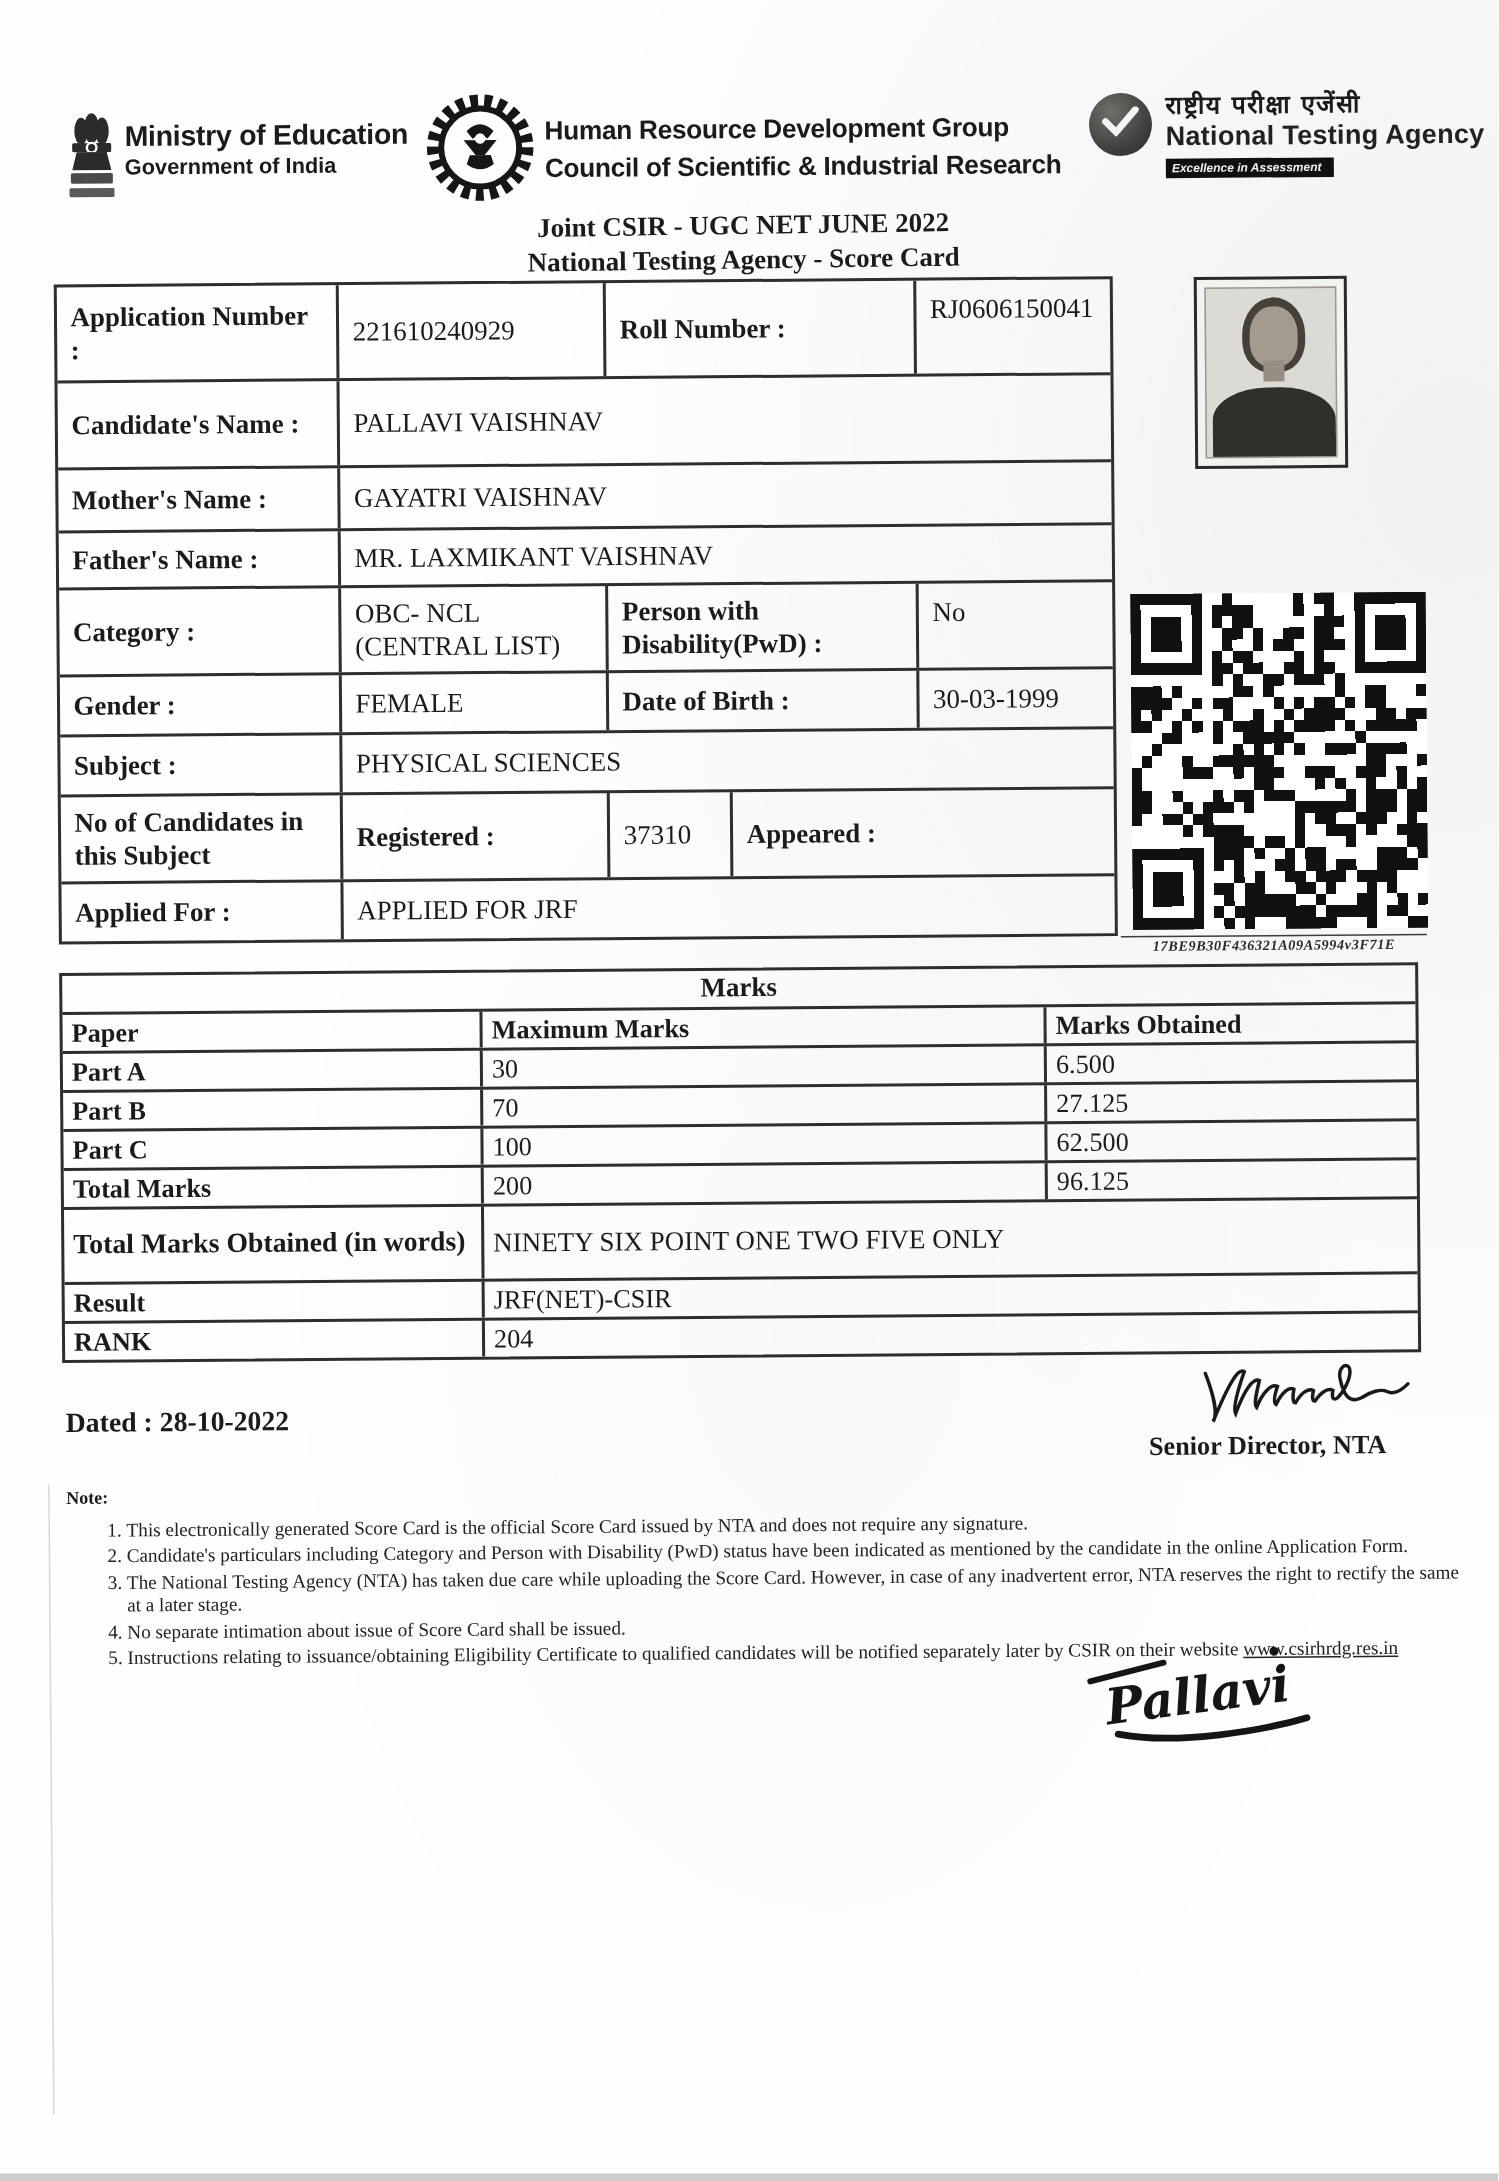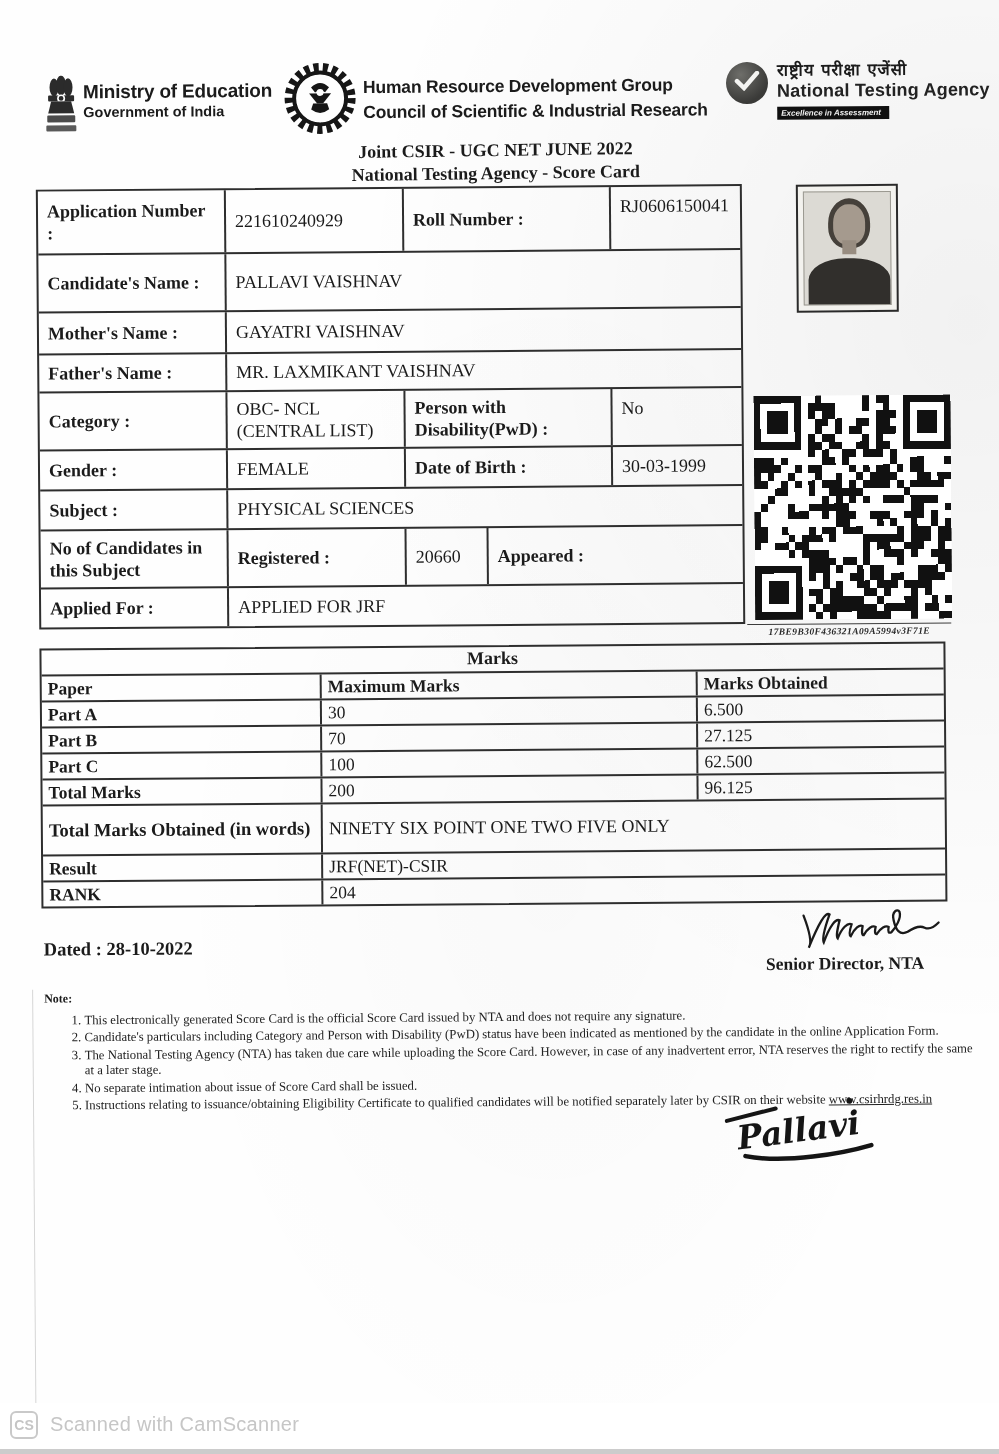--- a/index.html
+++ b/index.html
@@ -178,21 +178,21 @@
         <div class="cell c-3 lbl">Date of Birth :</div>
         <div class="cell c-f val">30-03-1999</div>
       </div>
       <div class="irow h40">
         <div class="cell c-l lbl">Subject :</div>
         <div class="cell c-f val">PHYSICAL SCIENCES</div>
       </div>
       <div class="irow h60">
         <div class="cell c-l lbl">No of Candidates in this Subject</div>
         <div class="cell c-2 lbl">Registered :</div>
-        <div class="cell val" style="width:82px;flex:none;">20660</div>
+        <div class="cell val" style="width:82px;flex:none;">37310</div>
         <div class="cell lbl" style="width:130px;flex:none;">Appeared :</div>
       </div>
       <div class="irow h40">
         <div class="cell c-l lbl">Applied For :</div>
         <div class="cell c-f val">APPLIED FOR JRF</div>
       </div>
     </div>
 
     <div class="photo-frame">
       <div class="photo-inner">
@@ -281,18 +281,14 @@
         <path d="M14 16 L64 10" stroke="#151515" stroke-width="4" stroke-linecap="round" fill="none"></path>
         <text x="22" y="46" font-family="DejaVu Serif, serif" font-style="italic" font-weight="bold" font-size="33" fill="#151515">Pallavi</text>
         <circle cx="138" cy="12" r="3" fill="#151515"></circle>
       </g>
       <path d="M30 62 C70 70 128 60 156 52" stroke="#151515" stroke-width="4.5" fill="none" stroke-linecap="round"></path>
     </svg>
 
     <div class="scan-line"></div>
   </div>
 
-  <div class="cam-footer">
-    <div class="cs-badge">CS</div>
-    <div class="cs-text">Scanned with CamScanner</div>
-  </div>
   <div class="bottom-strip"></div>
 </div>
 
 </body></html>

